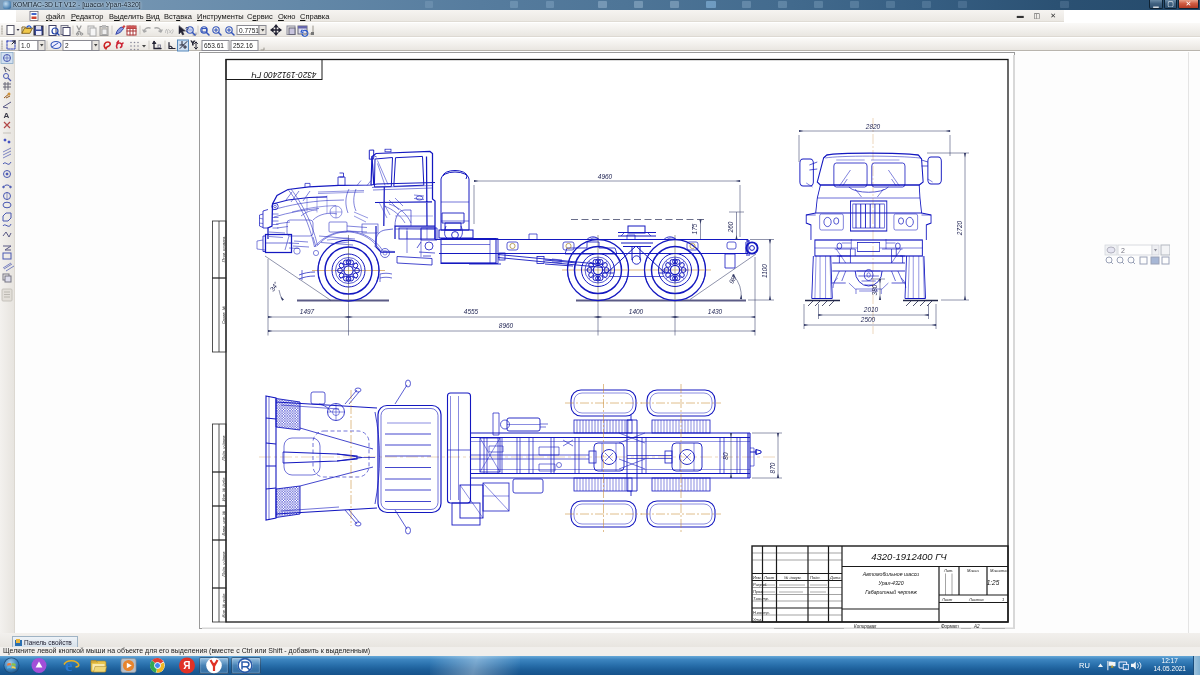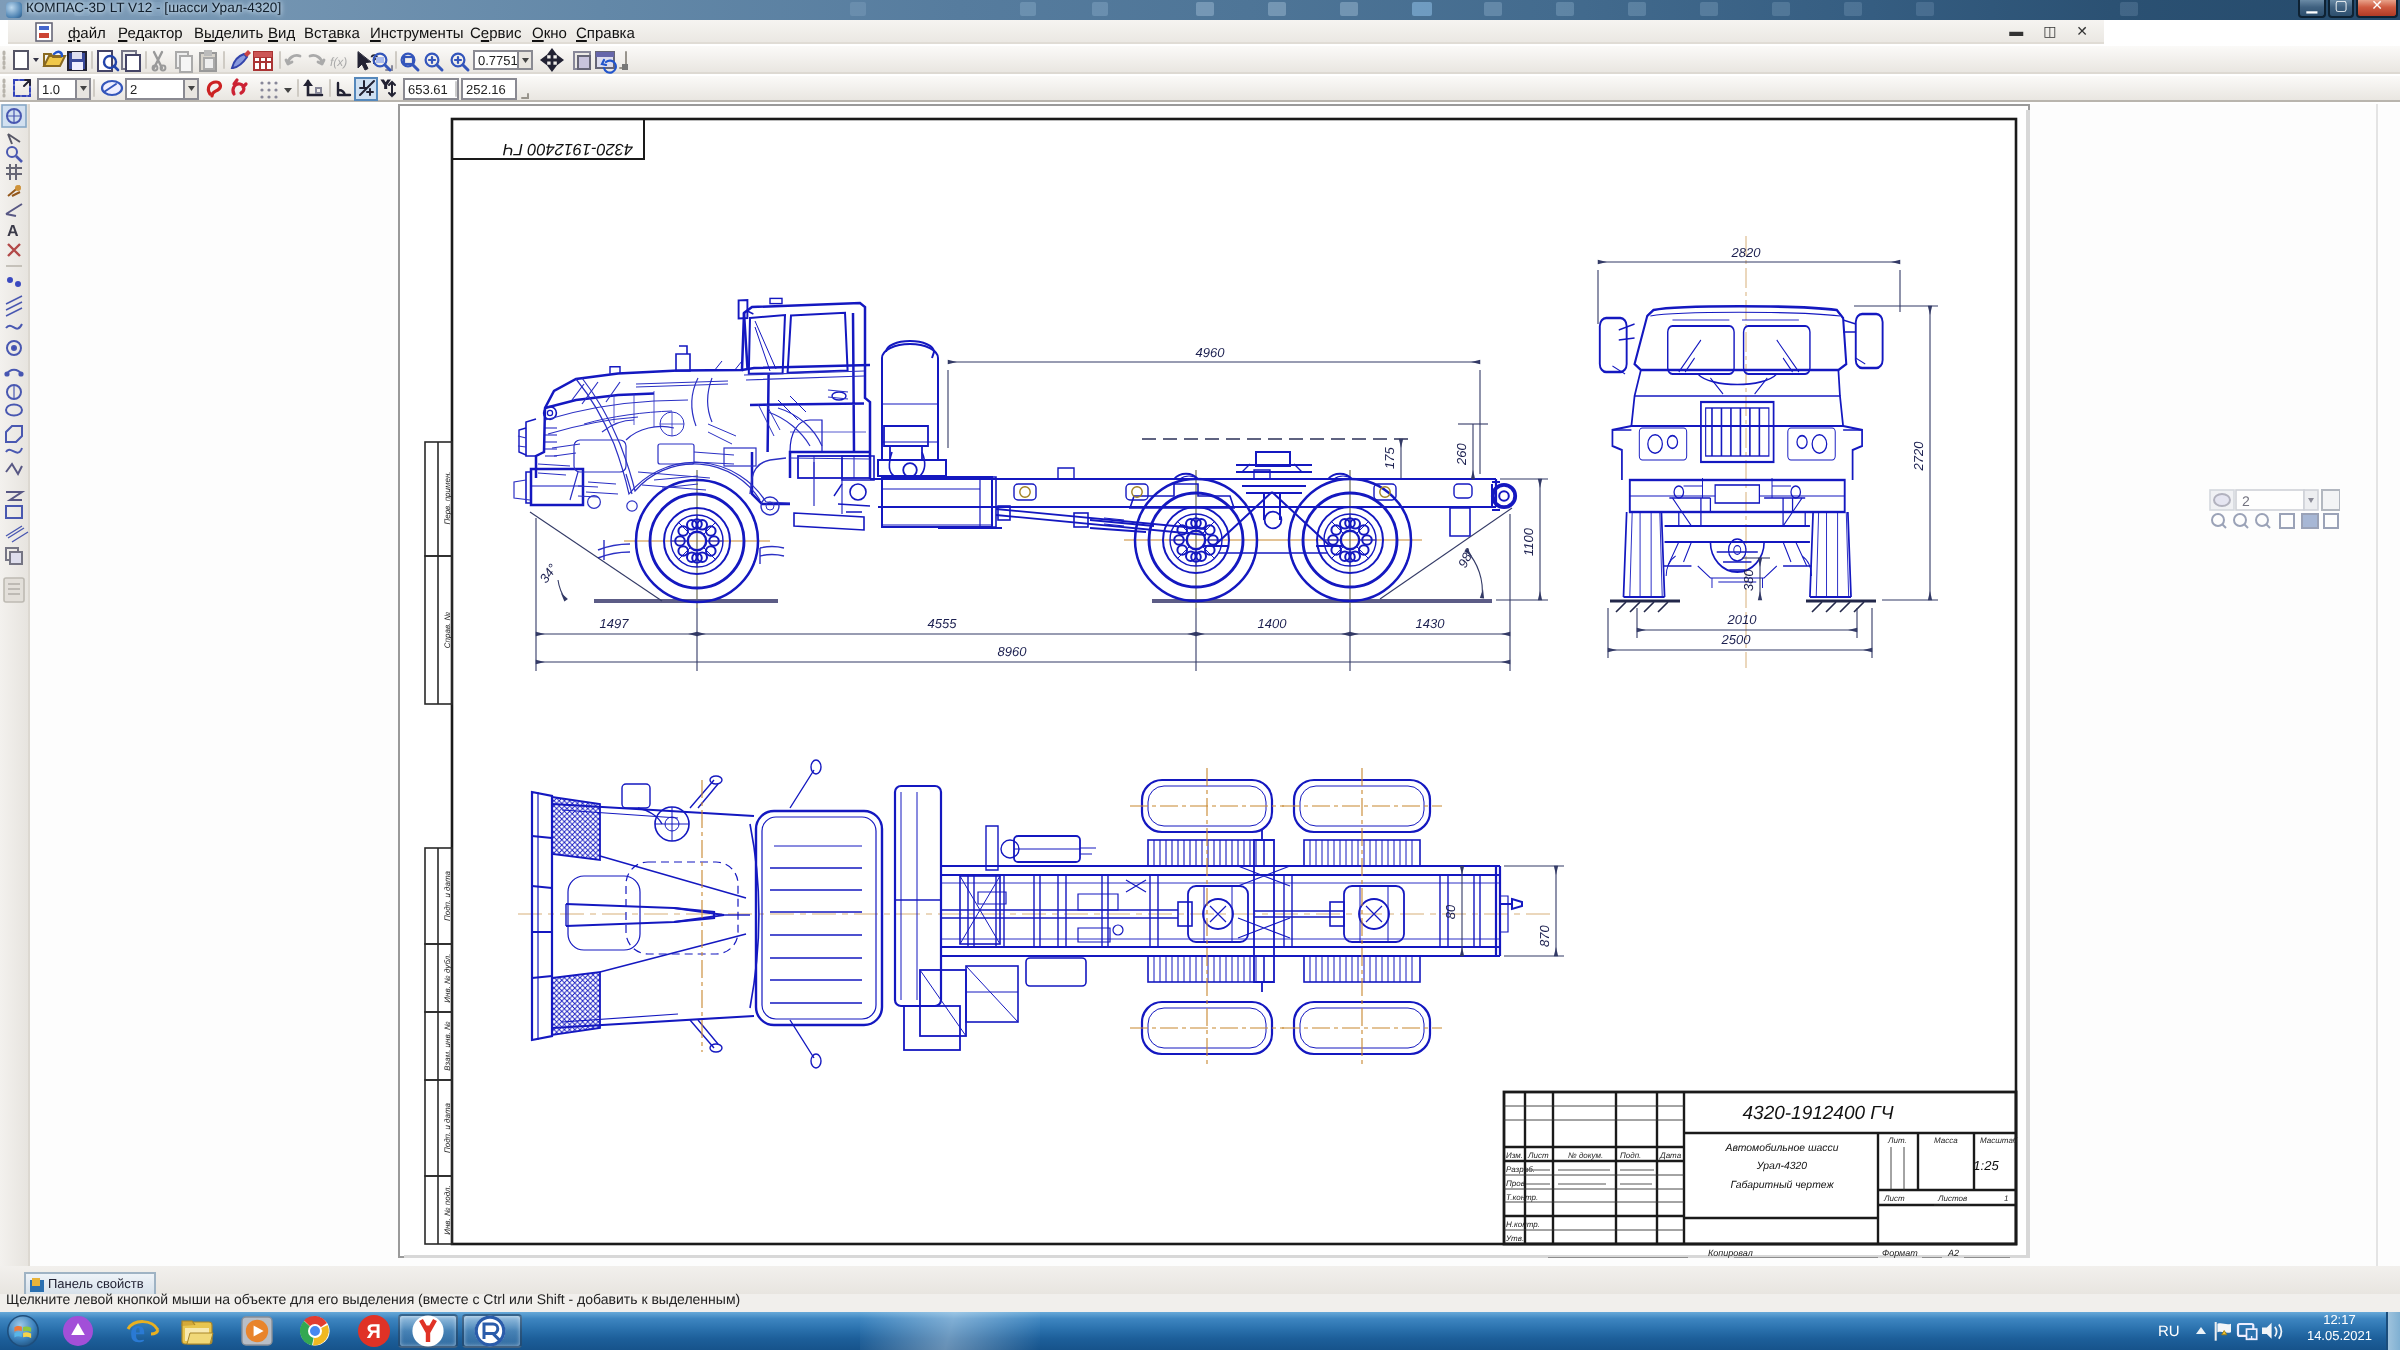--- a/index.html
+++ b/index.html
@@ -8,21 +8,21 @@
 #titlebar{left:0;top:0;width:1200px;height:10px;background:linear-gradient(90deg,#7e9cb8 0%,#7495b2 10%,#6388a8 25%,#567c9e 40%,#4e7597 52%,#436b8e 65%,#355d81 78%,#2b5173 88%,#254a6b 100%);}
 #titlebar .ghost{position:absolute;top:1px;height:7px;background:rgba(190,215,235,0.35);border-radius:1px}
 #ttl{position:absolute;left:13px;top:0px;font-size:6.8px;line-height:10px;color:#101d2a;text-shadow:0 0 3px #cfe3f2,0 0 2px #e8f3fb;white-space:nowrap}
 #ticon{position:absolute;left:3px;top:1px;width:8px;height:8px;border-radius:2px;background:radial-gradient(circle at 35% 35%,#bcd8ee,#4a80b0 70%,#2a5580)}
 .winbtn{position:absolute;top:0;height:9px;border:1px solid #0e2233;border-top:none;border-radius:0 0 2px 2px}
 #btnmin{left:1149px;width:14px;background:linear-gradient(#6a8aa5,#406180 45%,#2d4f6e)}
 #btnmax{left:1164px;width:13px;background:linear-gradient(#6a8aa5,#406180 45%,#2d4f6e)}
 #btncls{left:1178px;width:21px;background:linear-gradient(#e8a28a,#cf5b41 45%,#b03a25)}
 .winbtn span{position:absolute;left:0;right:0;top:-1px;text-align:center;font-size:7px;color:#fff;line-height:9px}
 
-#menubar{left:4px;top:10px;width:1048px;height:12px;background:linear-gradient(#f6f4f1,#ebe8e3);font-size:7.5px;color:#111;border-bottom:1px solid #e0dcd5}
+#menubar{left:16px;top:10px;width:1048px;height:12px;background:linear-gradient(#f6f4f1,#ebe8e3);font-size:7.5px;color:#111;border-bottom:1px solid #e0dcd5}
 #menubar .mi{position:absolute;top:2px}
 #mdi{position:absolute;right:4px;top:2px;font-size:7px;color:#333;letter-spacing:4px}
 
 .tb{left:0;width:1200px;background:linear-gradient(#fbfaf8,#e9e6e1)}
 #tb1{top:23px;height:14px;border-bottom:1px solid #ddd9d2}
 #tb2{top:38px;height:13px;border-bottom:1px solid #b9b5ae}
 
 #doc{left:0;top:52px;width:1200px;height:581px;background:#fdfdfd}
 #lefttb{left:0;top:52px;width:15px;height:581px;background:linear-gradient(90deg,#f3f1ee,#e7e4df);border-right:1px solid #dcd8d1}
 #sheet{left:199px;top:52px;width:816px;height:577px}

